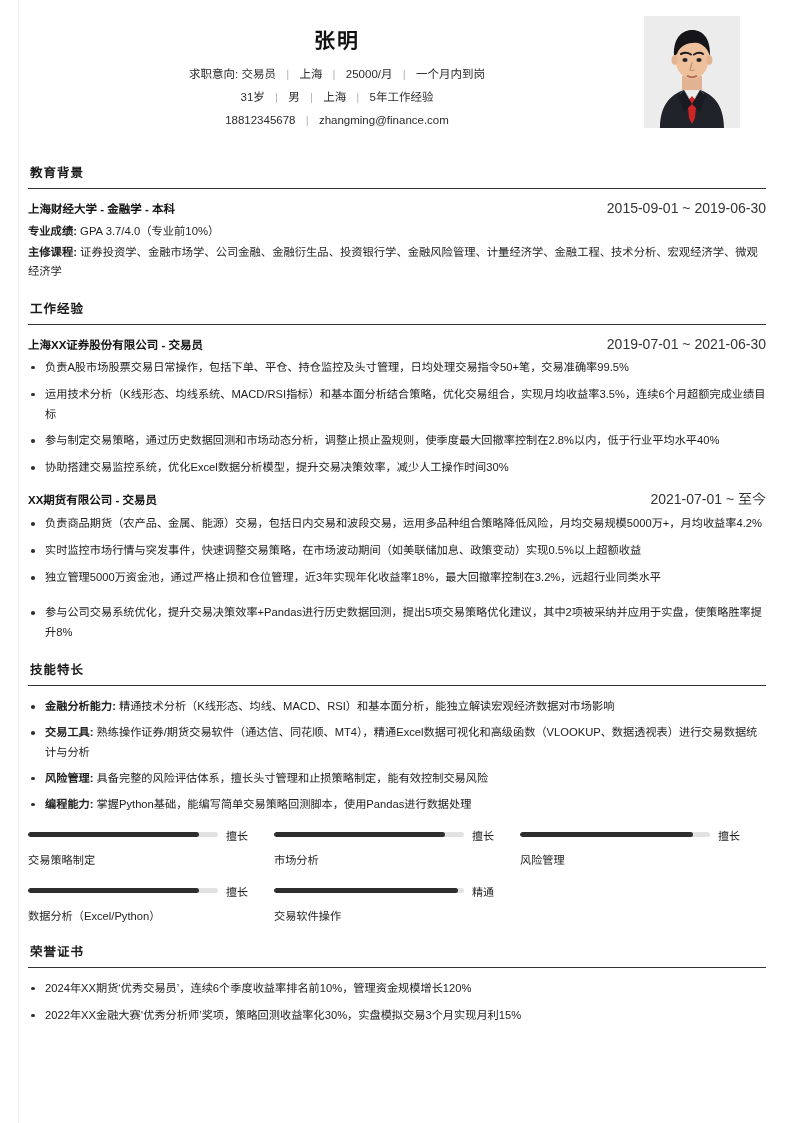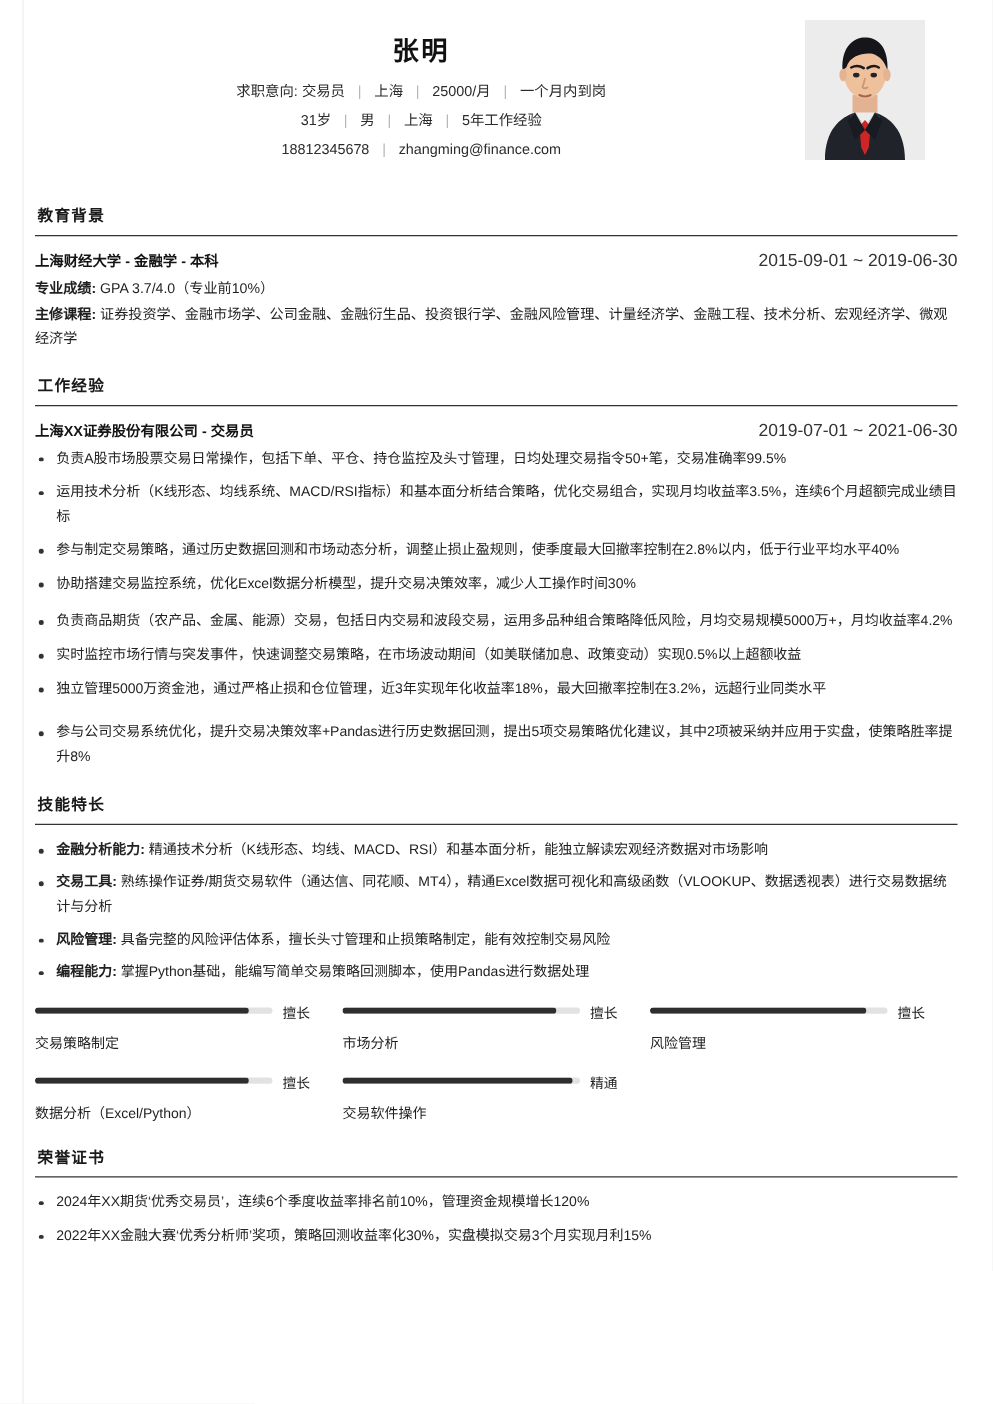--- a/index.html
+++ b/index.html
@@ -294,20 +294,24 @@
       </div>
       <ul class="bullets">
         <li>负责A股市场股票交易日常操作，包括下单、平仓、持仓监控及头寸管理，日均处理交易指令50+笔，交易准确率99.5%</li>
         <li>运用技术分析（K线形态、均线系统、MACD/RSI指标）和基本面分析结合策略，优化交易组合，实现月均收益率3.5%，连续6个月超额完成业绩目标</li>
         <li>参与制定交易策略，通过历史数据回测和市场动态分析，调整止损止盈规则，使季度最大回撤率控制在2.8%以内，低于行业平均水平40%</li>
         <li>协助搭建交易监控系统，优化Excel数据分析模型，提升交易决策效率，减少人工操作时间30%</li>
       </ul>
     </div>
 
     <div class="entry">
+      <div class="entry-head">
+        <div class="entry-title">XX期货有限公司 - 交易员</div>
+        <div class="entry-date">2021-07-01 ~ 至今</div>
+      </div>
       <ul class="bullets">
         <li>负责商品期货（农产品、金属、能源）交易，包括日内交易和波段交易，运用多品种组合策略降低风险，月均交易规模5000万+，月均收益率4.2%</li>
         <li>实时监控市场行情与突发事件，快速调整交易策略，在市场波动期间（如美联储加息、政策变动）实现0.5%以上超额收益</li>
         <li class="spaced">独立管理5000万资金池，通过严格止损和仓位管理，近3年实现年化收益率18%，最大回撤率控制在3.2%，远超行业同类水平</li>
         <li>参与公司交易系统优化，提升交易决策效率+Pandas进行历史数据回测，提出5项交易策略优化建议，其中2项被采纳并应用于实盘，使策略胜率提升8%</li>
       </ul>
     </div>
   </div>
 
   <div class="section">

